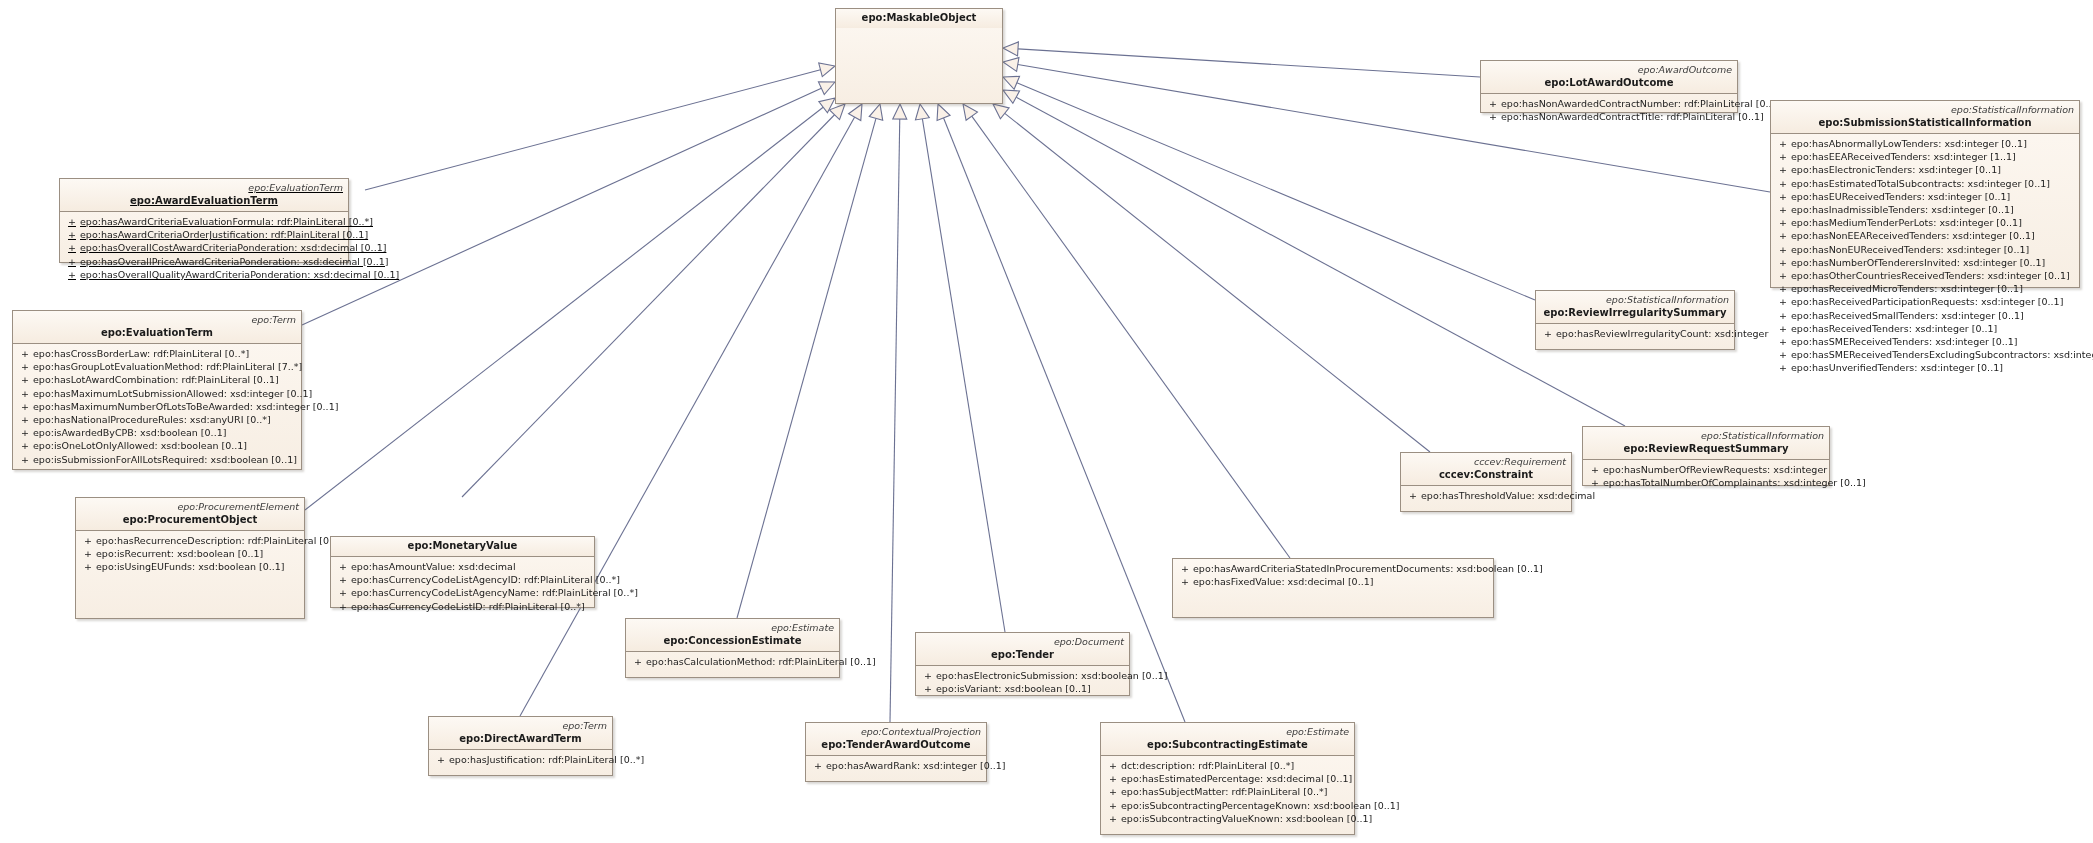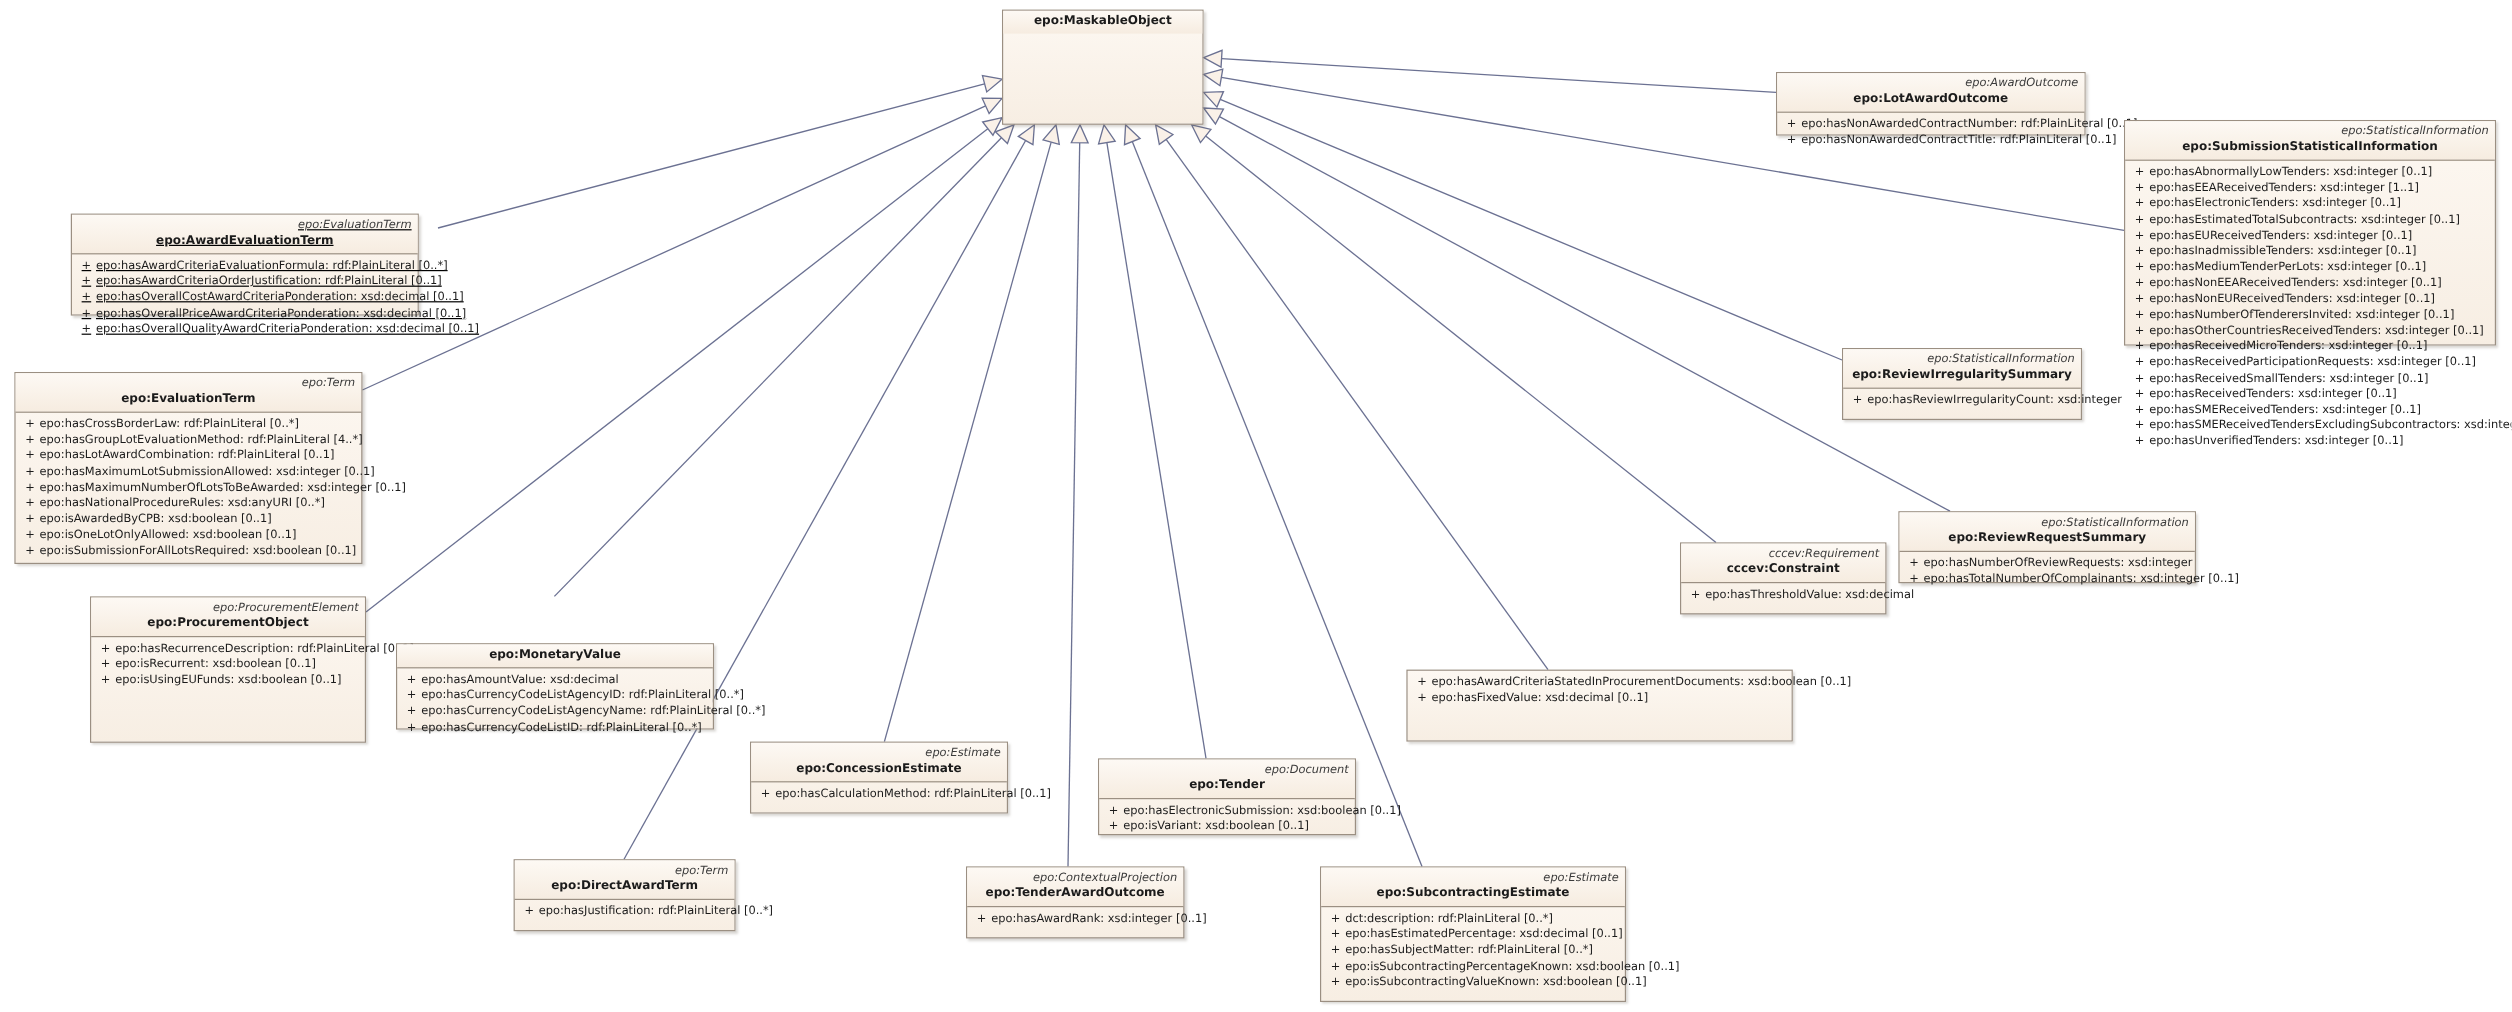--- a/index.html
+++ b/index.html
@@ -292,21 +292,21 @@
         <span class="uml-stereotype">epo:Term</span>
         <span class="uml-name">epo:EvaluationTerm</span>
       </div>
       <div class="uml-attrs">
         <div class="uml-attr">
           <span class="uml-vis">+</span>
           <span class="uml-attr-text">epo:hasCrossBorderLaw: rdf:PlainLiteral [0..*]</span>
         </div>
         <div class="uml-attr">
           <span class="uml-vis">+</span>
-          <span class="uml-attr-text">epo:hasGroupLotEvaluationMethod: rdf:PlainLiteral [4..*]</span>
+          <span class="uml-attr-text">epo:hasGroupLotEvaluationMethod: rdf:PlainLiteral [7..*]</span>
         </div>
         <div class="uml-attr">
           <span class="uml-vis">+</span>
           <span class="uml-attr-text">epo:hasLotAwardCombination: rdf:PlainLiteral [0..1]</span>
         </div>
         <div class="uml-attr">
           <span class="uml-vis">+</span>
           <span class="uml-attr-text">epo:hasMaximumLotSubmissionAllowed: xsd:integer [0..1]</span>
         </div>
         <div class="uml-attr">

